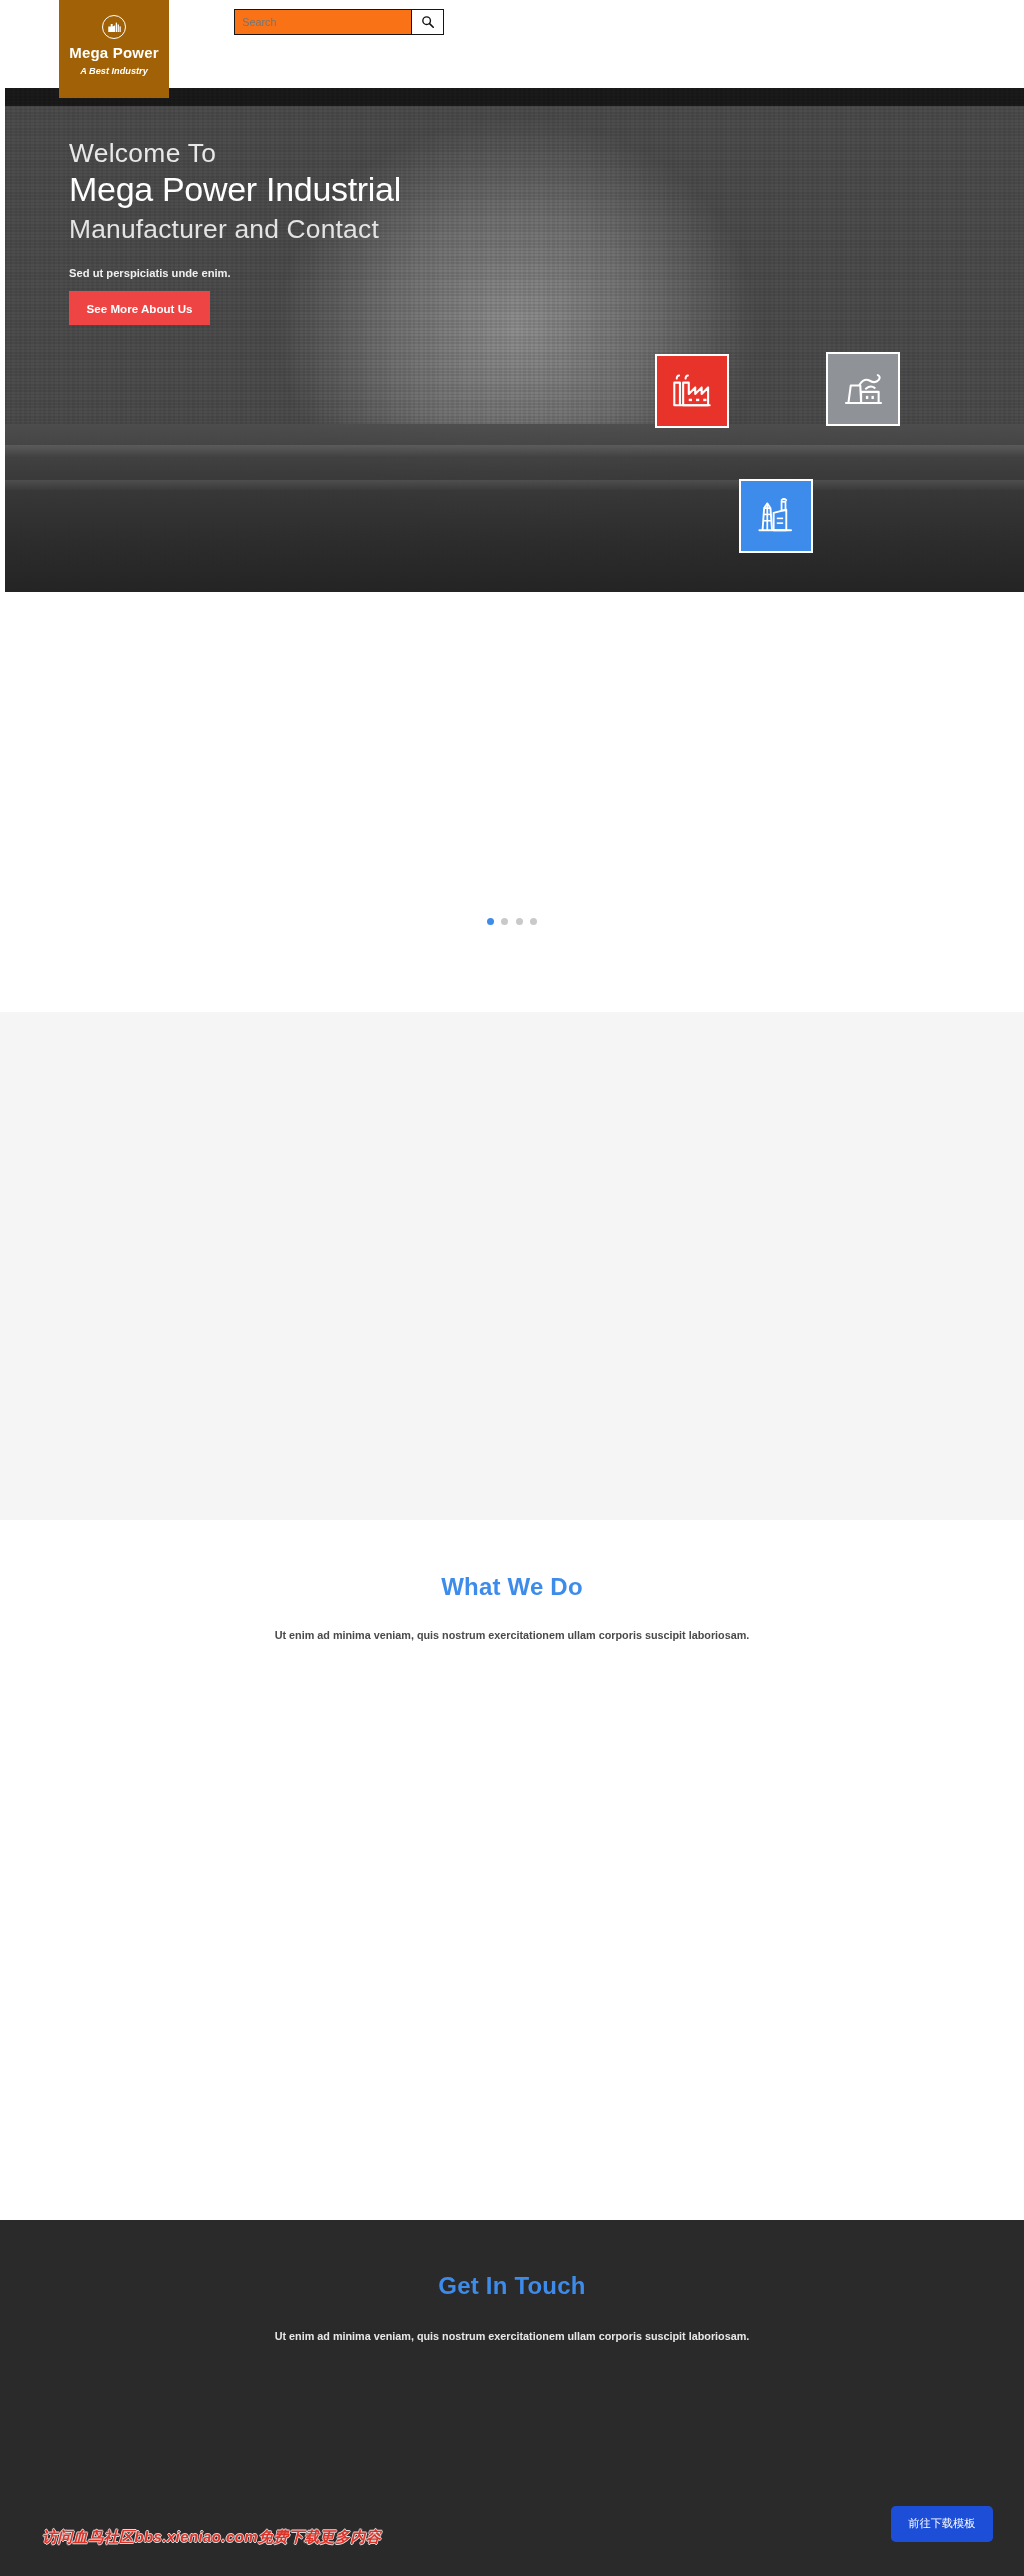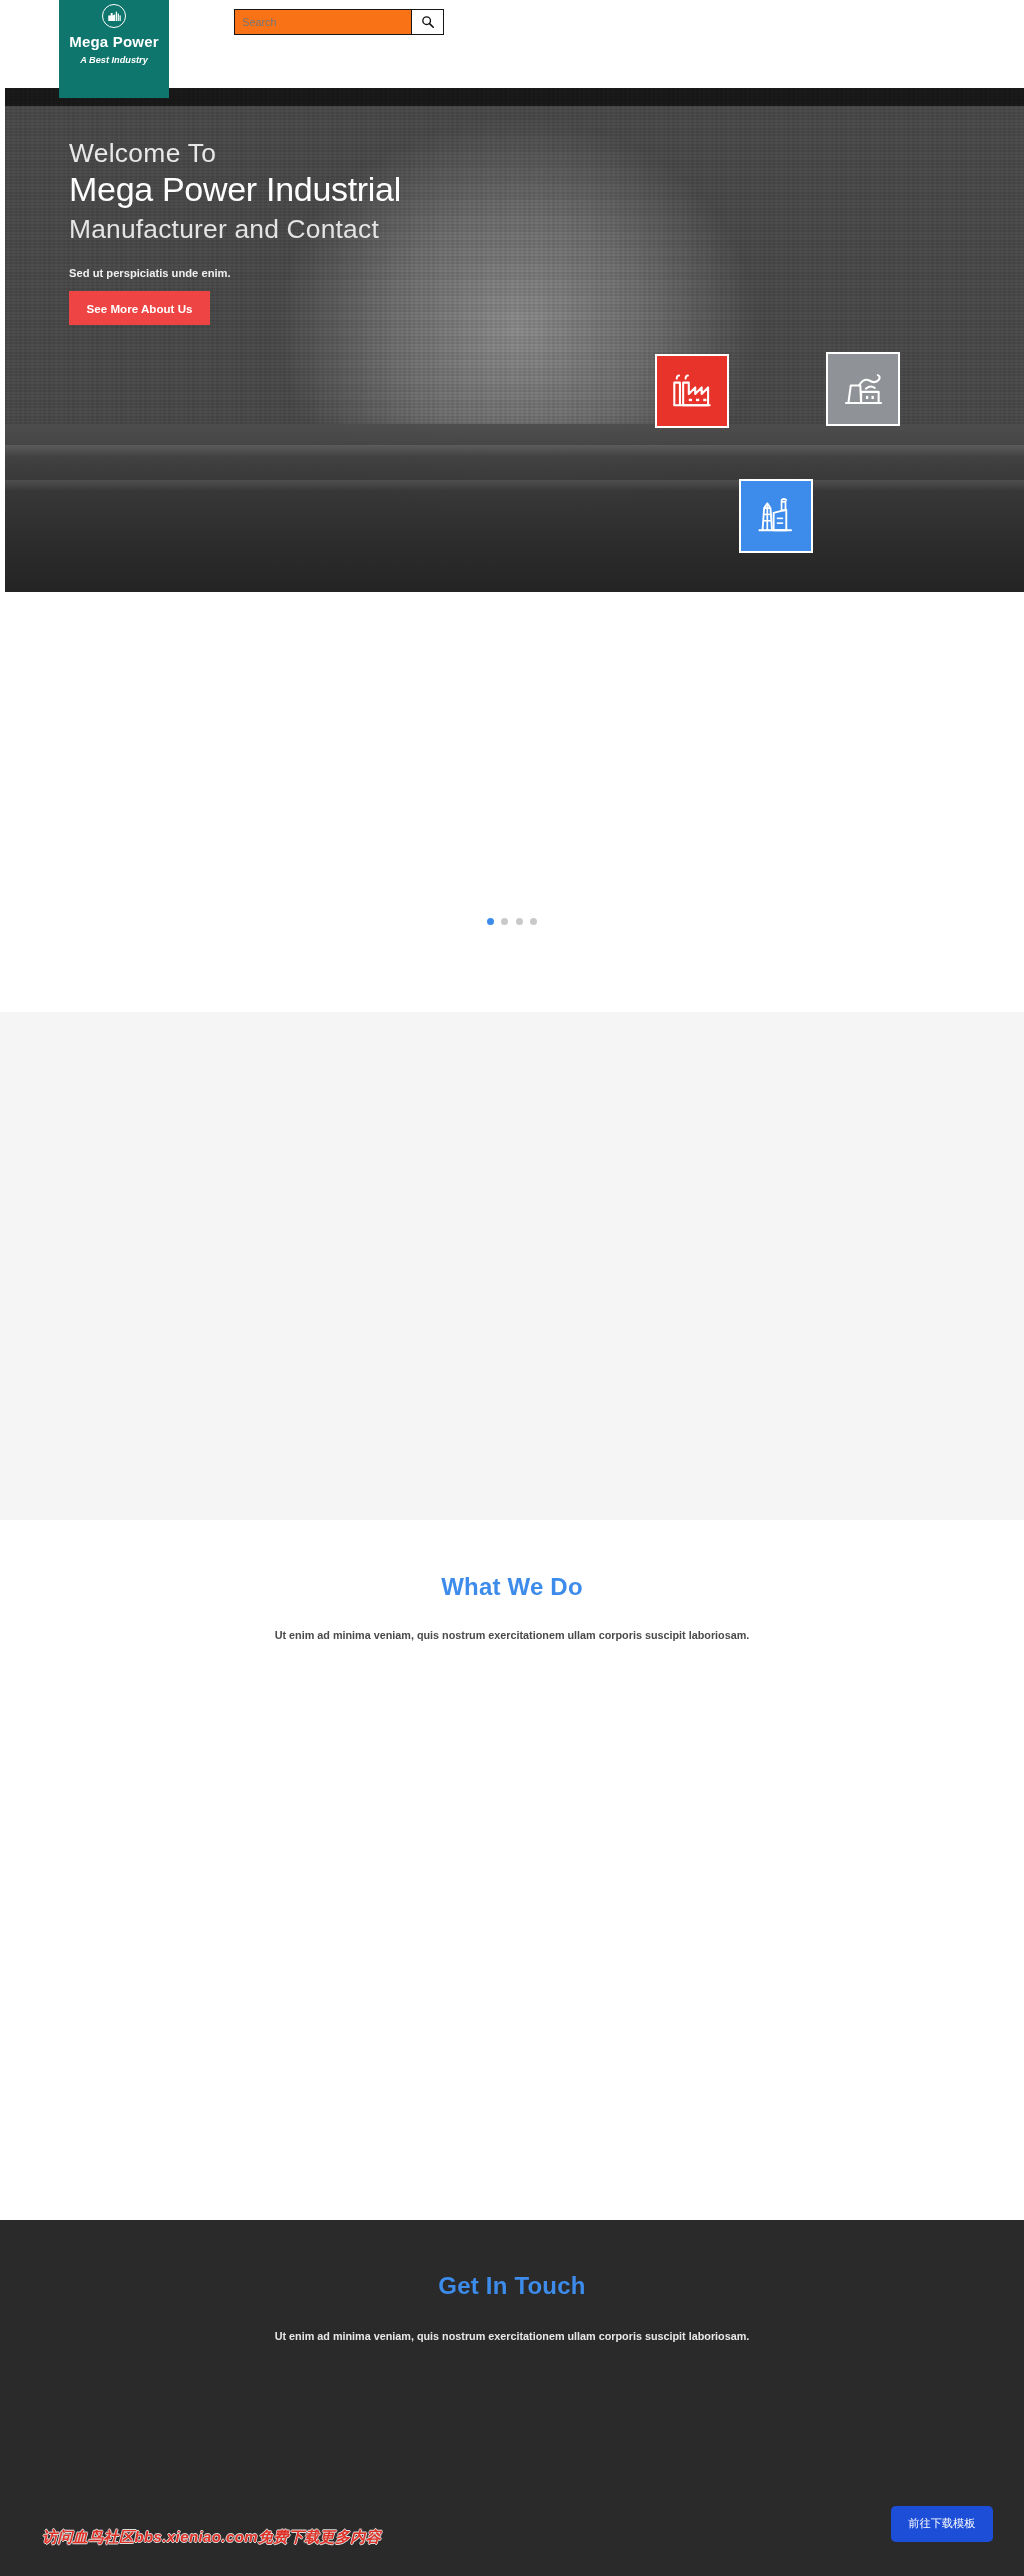--- a/index.html
+++ b/index.html
@@ -13,22 +13,22 @@
     overflow:hidden;
   }
 
   
   .header{
     position:absolute; top:0; left:0; width:1024px; height:88px;
     background:#ffffff; z-index:30;
   }
   .logo-block{
     position:absolute; left:59px; top:0; width:110px; height:98px;
-    background:#0f766e; color:#fff; text-align:center;
-    padding-top:4px; z-index:31;
+    background:#a16207; color:#fff; text-align:center;
+    padding-top:15px; z-index:31;
   }
   .logo-mark{
     width:24px; height:24px; margin:0 auto 6.4px auto;
     border:1.3px solid #fff; border-radius:50%;
     display:flex; align-items:center; justify-content:center;
   }
   .logo-title{
     font-size:15px; font-weight:bold; letter-spacing:0.2px; line-height:1.1;
   }
   .logo-sub{

